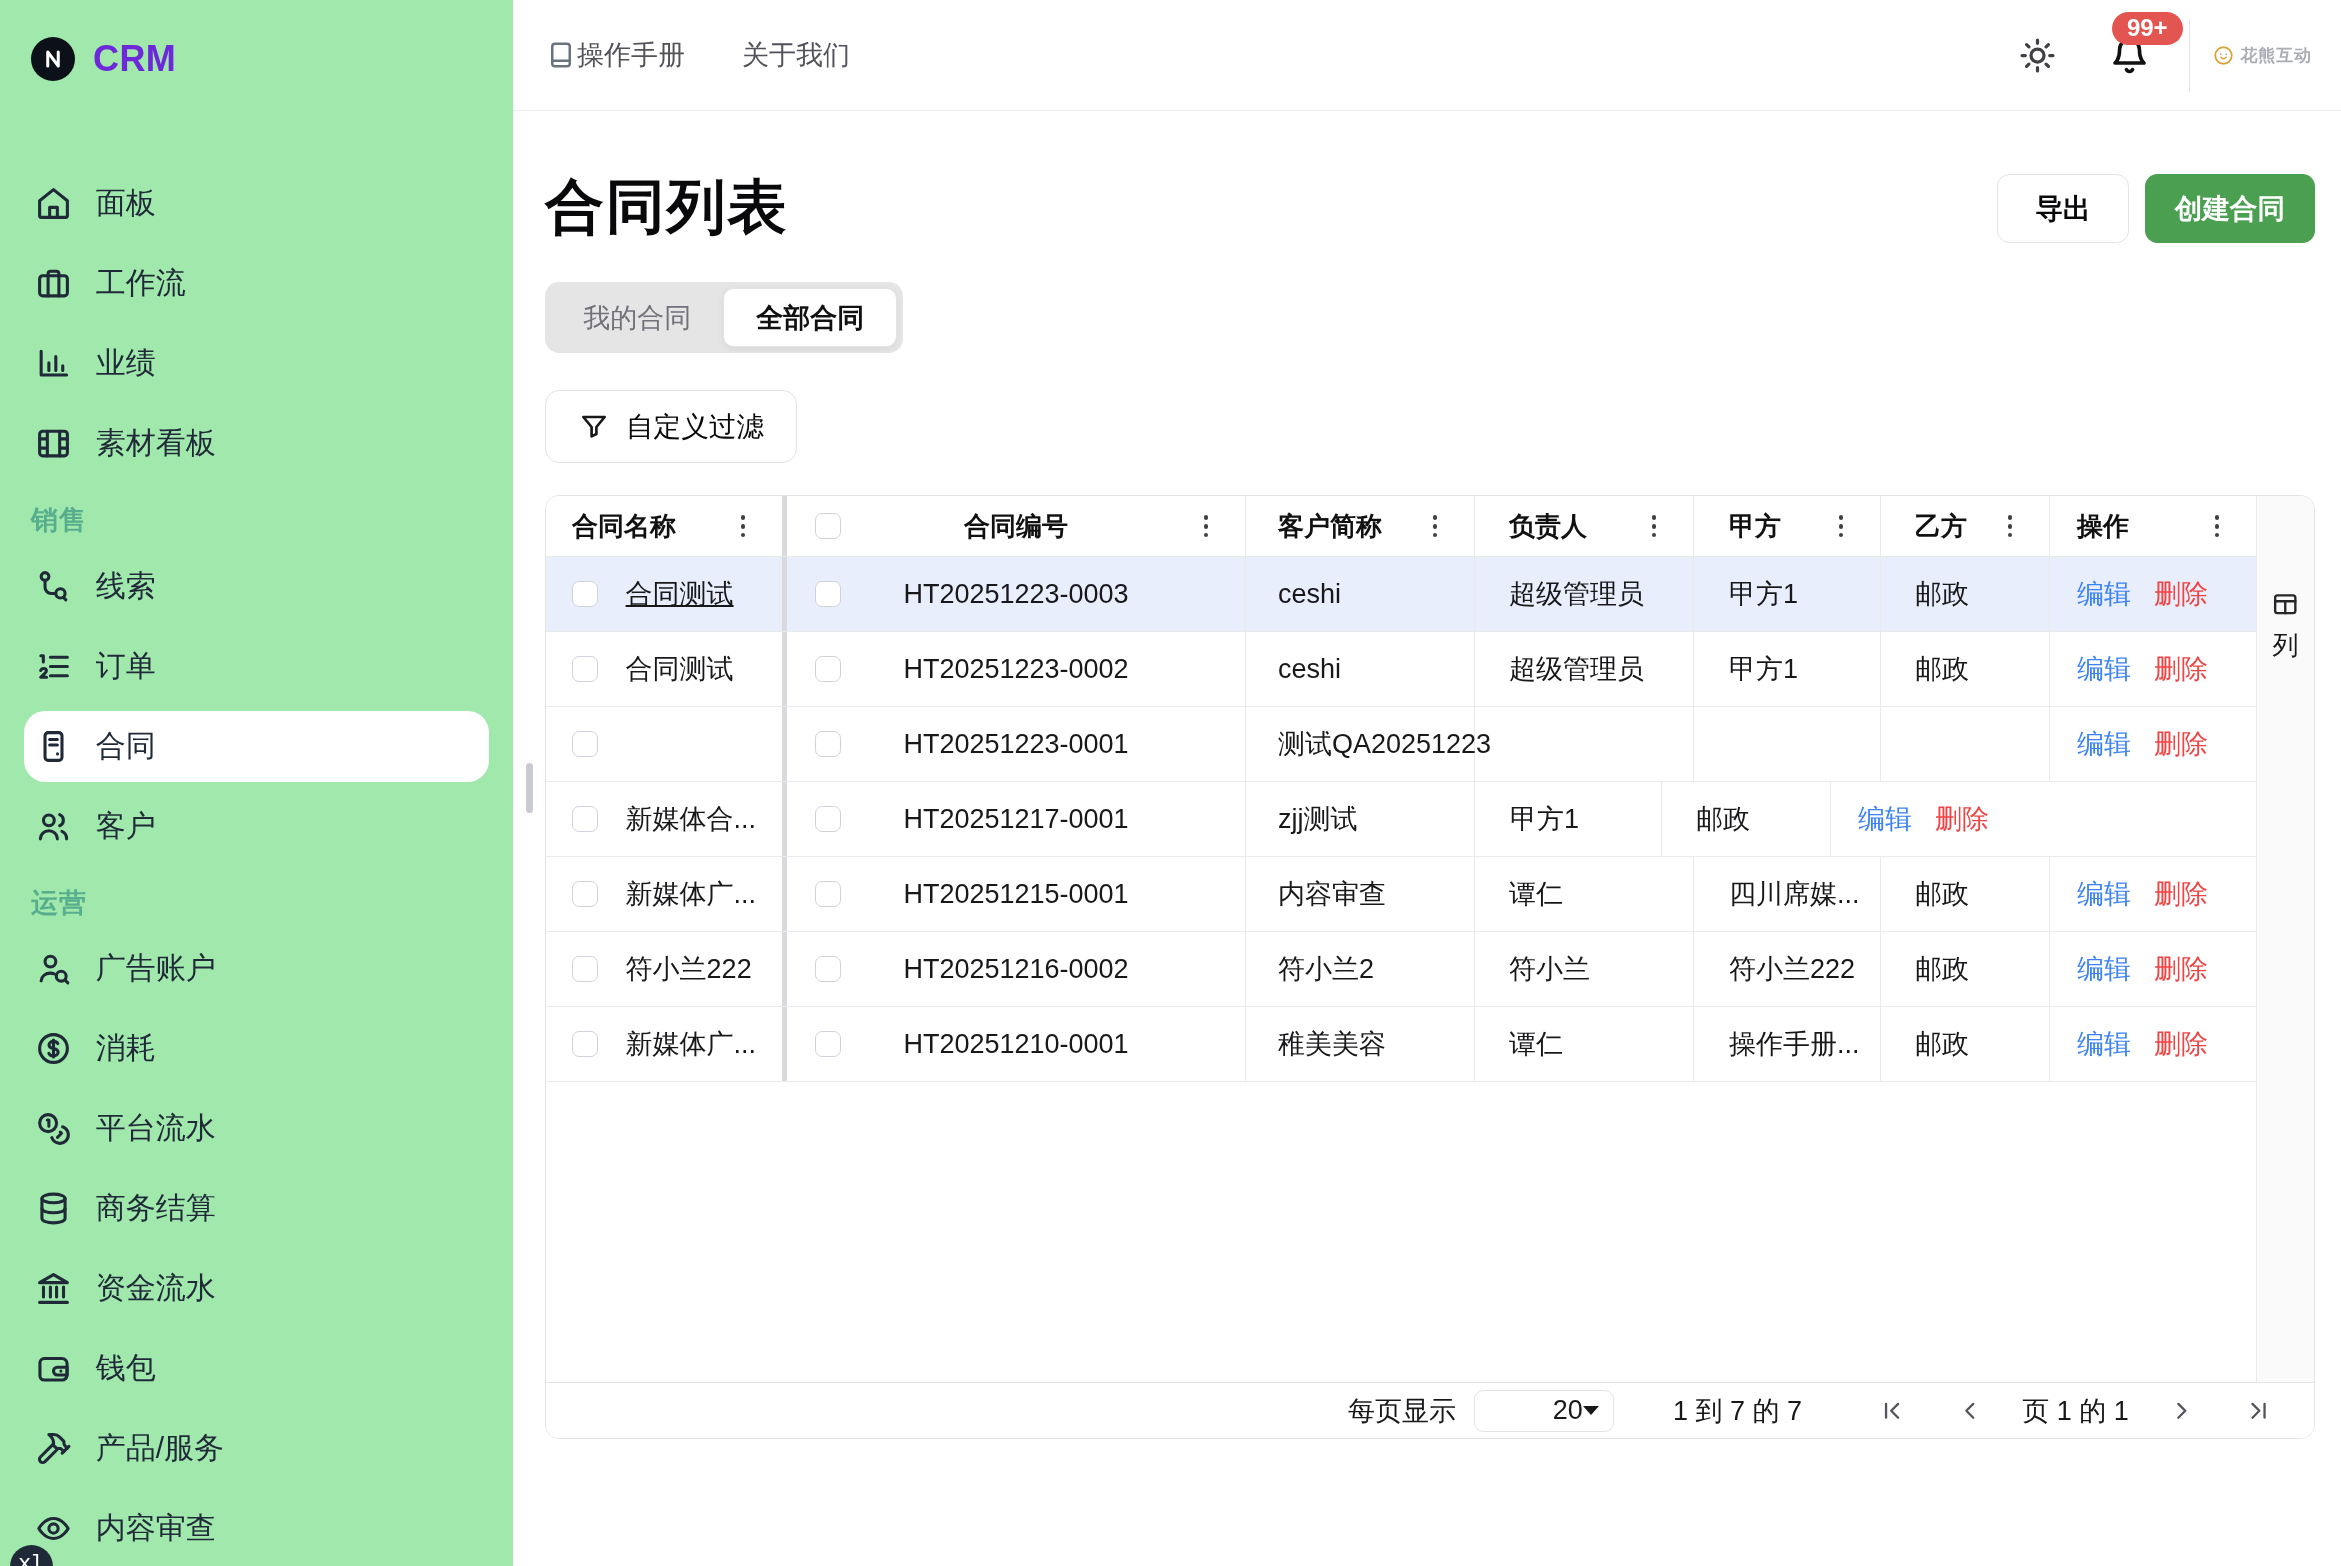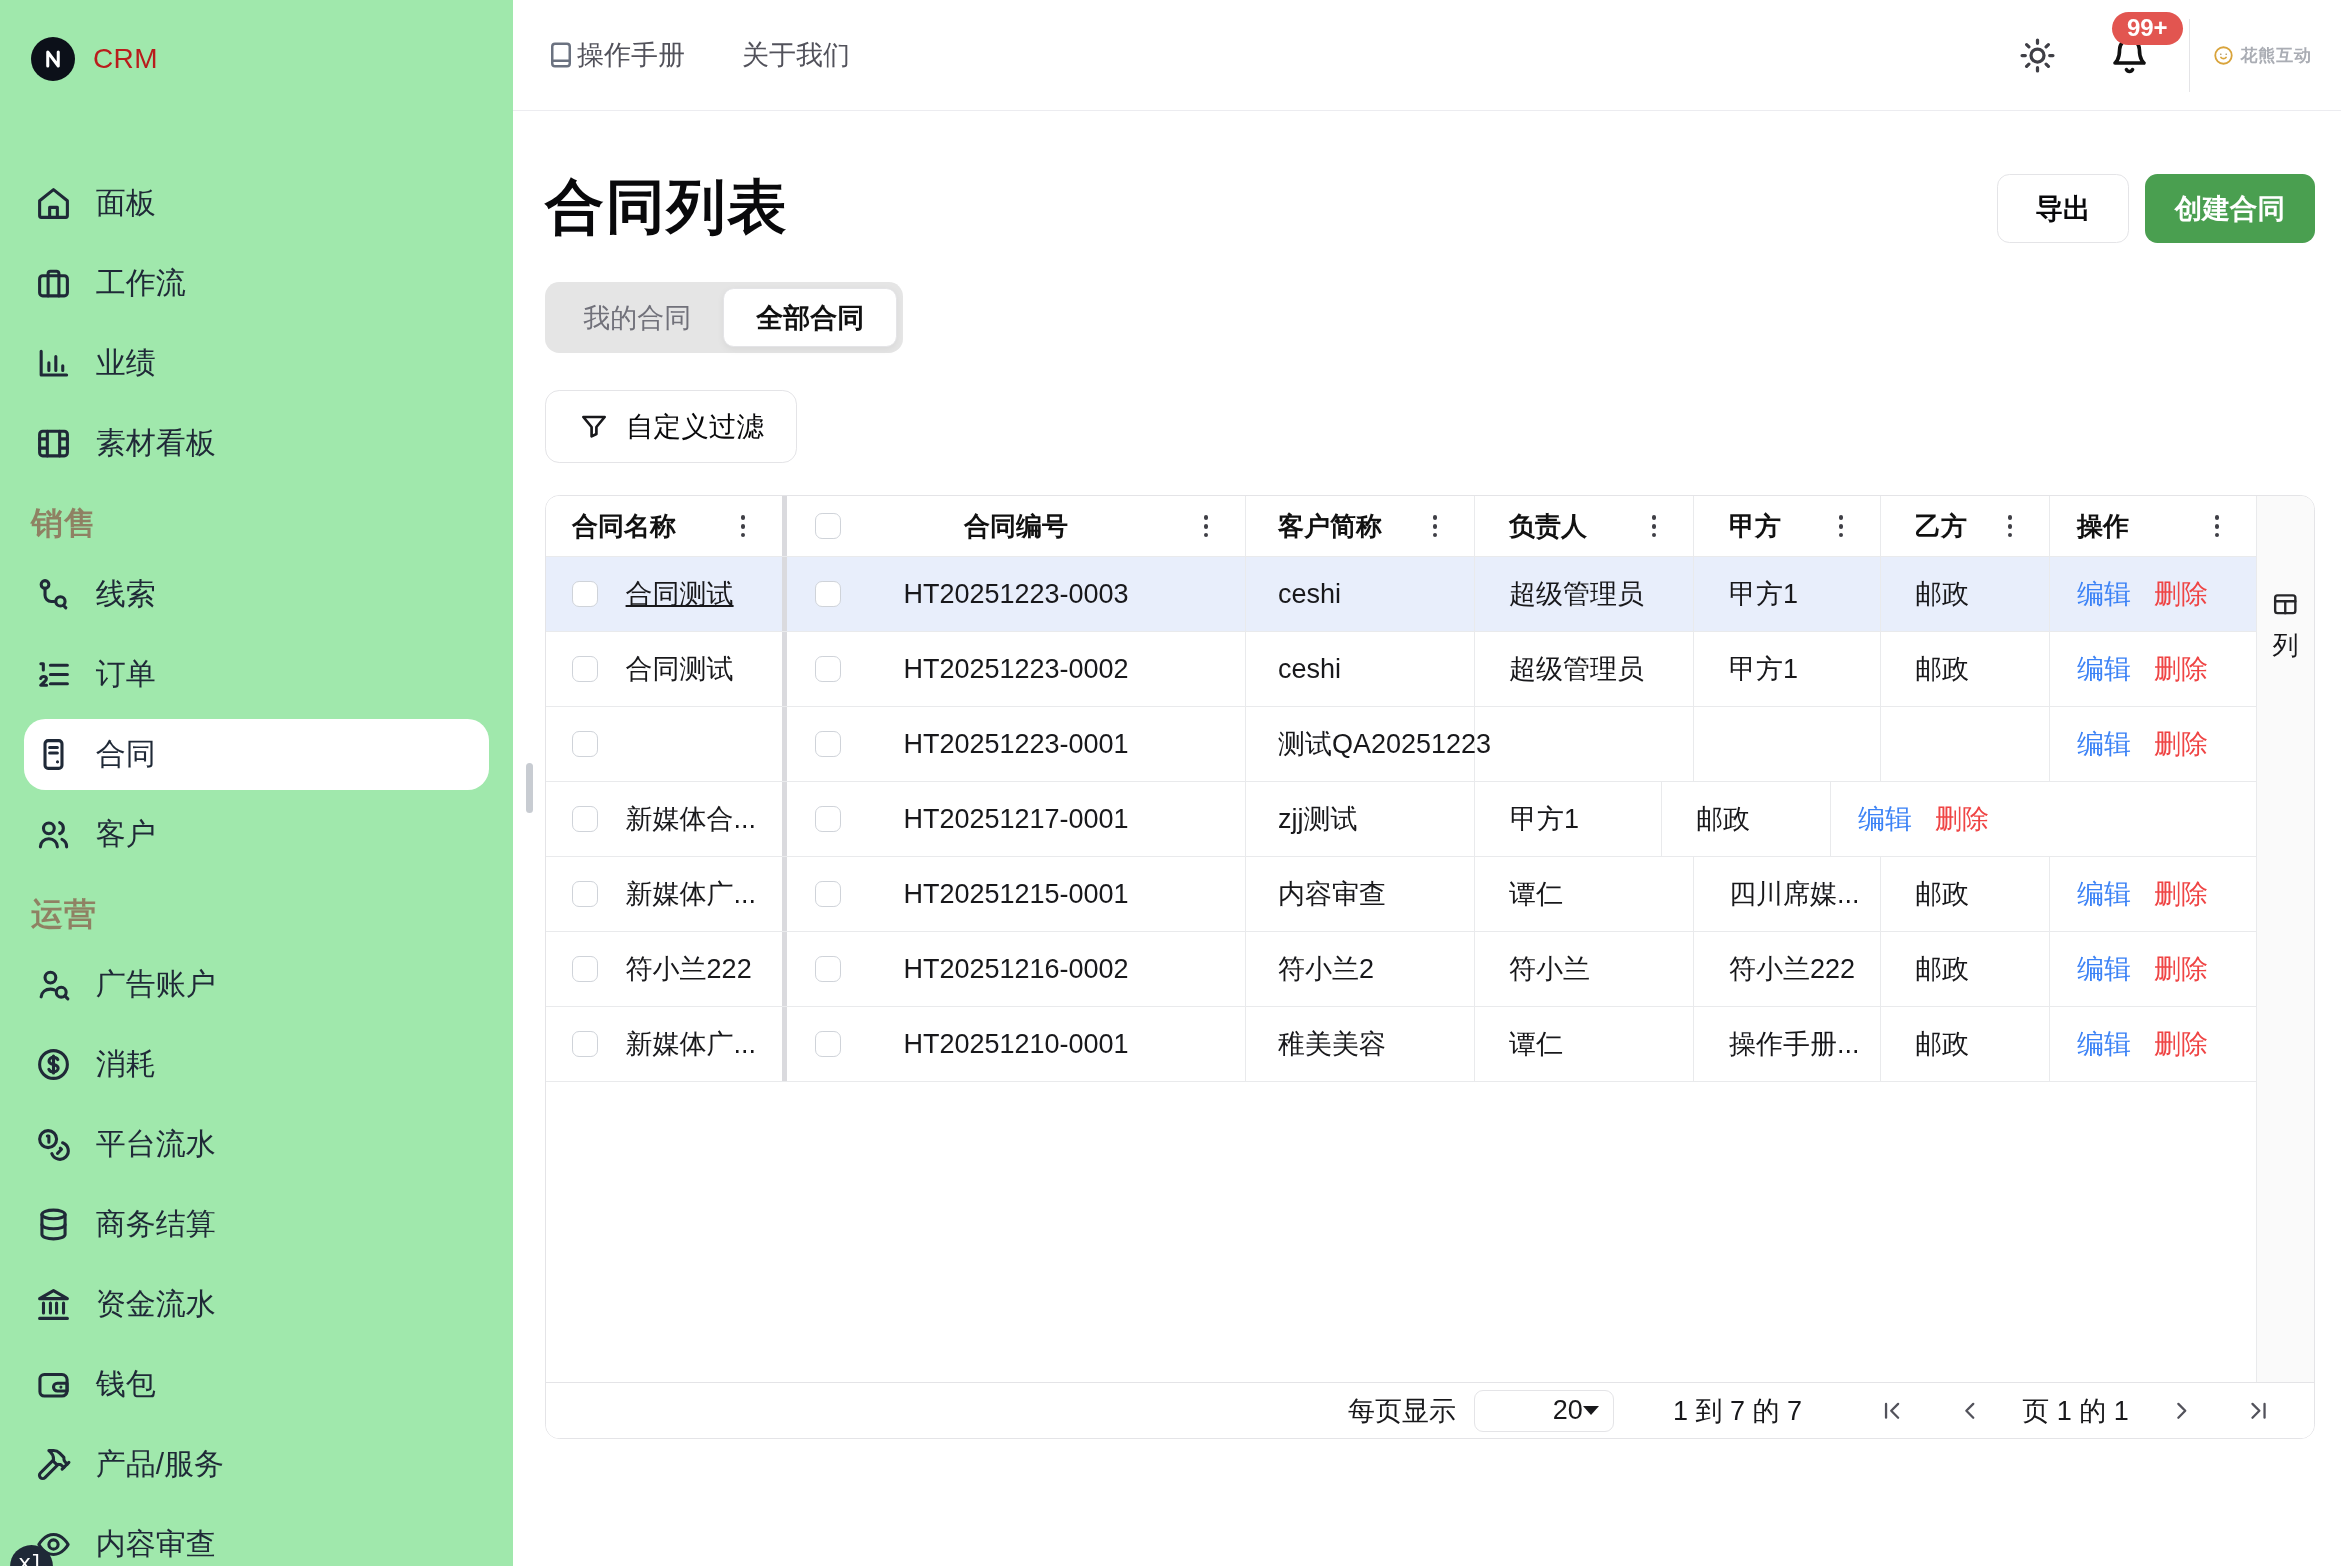--- a/index.html
+++ b/index.html
@@ -15,31 +15,31 @@
   
   .sidebar {
     width:513px; flex:none; height:100%;
     background:#a0e8ac; position:relative; padding-top:37px;
   }
   .brand { display:flex; align-items:center; gap:18px; padding-left:31px; }
   .brand-circle {
     width:44px; height:44px; border-radius:50%; background:#0c1019;
     display:flex; align-items:center; justify-content:center; padding:8px;
   }
-  .brand-name { font-size:28px; font-weight:400; color:#b91c1c; letter-spacing:0.4px; }
+  .brand-name { font-size:36px; font-weight:700; color:#6d28d9; letter-spacing:0.4px; }
   .nav { margin-top:87px; padding:0 24px; display:flex; flex-direction:column; }
   .nav-item {
     height:71px; margin-bottom:9px; display:flex; align-items:center; gap:24px;
     padding-left:10.7px; border-radius:21.3px; color:#1f2937; cursor:pointer;
   }
   .nav-item.active { background:#ffffff; }
   .nav-icon { width:37px; height:37px; flex:none; color:#1f2937; }
   .nav-label { font-size:30px; font-weight:500; white-space:nowrap; }
   .nav-section {
-    font-size:32px; font-weight:700; color:#7f1d1d; opacity:.5;
+    font-size:27px; font-weight:700; color:#0f766e; opacity:.5;
     margin:14.2px 0 12.4px 7.1px; letter-spacing:0.9px;
   }
   .user-bubble {
     position:absolute; left:9.8px; bottom:-20.5px; width:43px; height:43px;
     border-radius:50%; background:#1f2937; color:#fff;
     font-family:"DejaVu Sans Mono","Liberation Mono",monospace;
     font-size:22px; display:flex; align-items:flex-start; justify-content:center;
     padding-top:5.3px;
   }
   .scroll-thumb {

